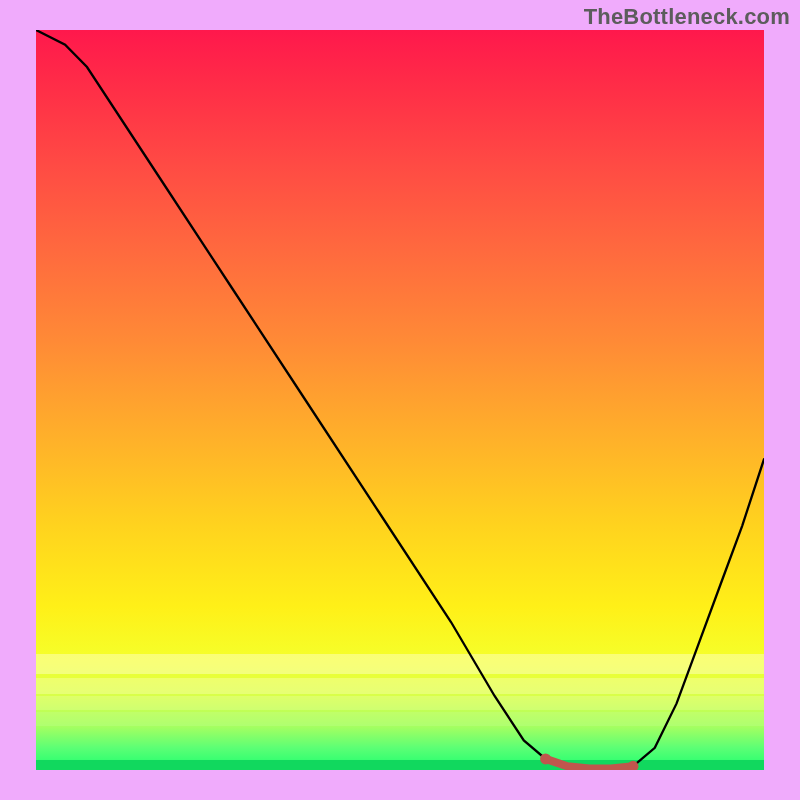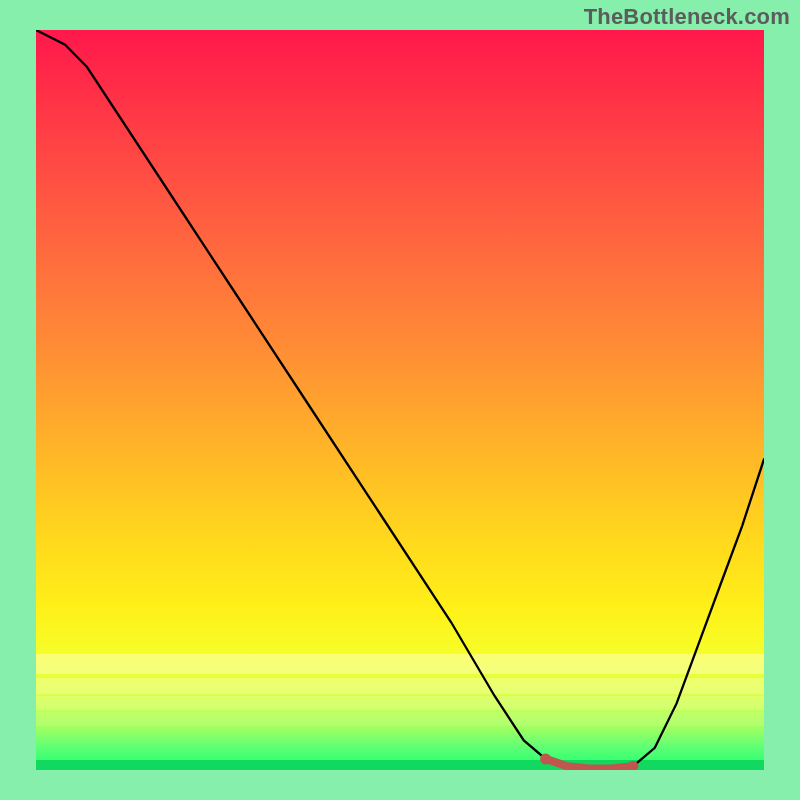--- a/index.html
+++ b/index.html
@@ -8,21 +8,21 @@
     width: 800px;
     height: 800px;
     background: #000;
     overflow: hidden;
     font-family: Arial, Helvetica, sans-serif;
   }
   .frame {
     position: relative;
     width: 800px;
     height: 800px;
-    background: #86efac;
+    background: #f0abfc;
   }
   .watermark {
     position: absolute;
     top: 4px;
     right: 10px;
     color: #5c5c5c;
     font-size: 22px;
     font-weight: 600;
     letter-spacing: 0.2px;
     z-index: 10;

